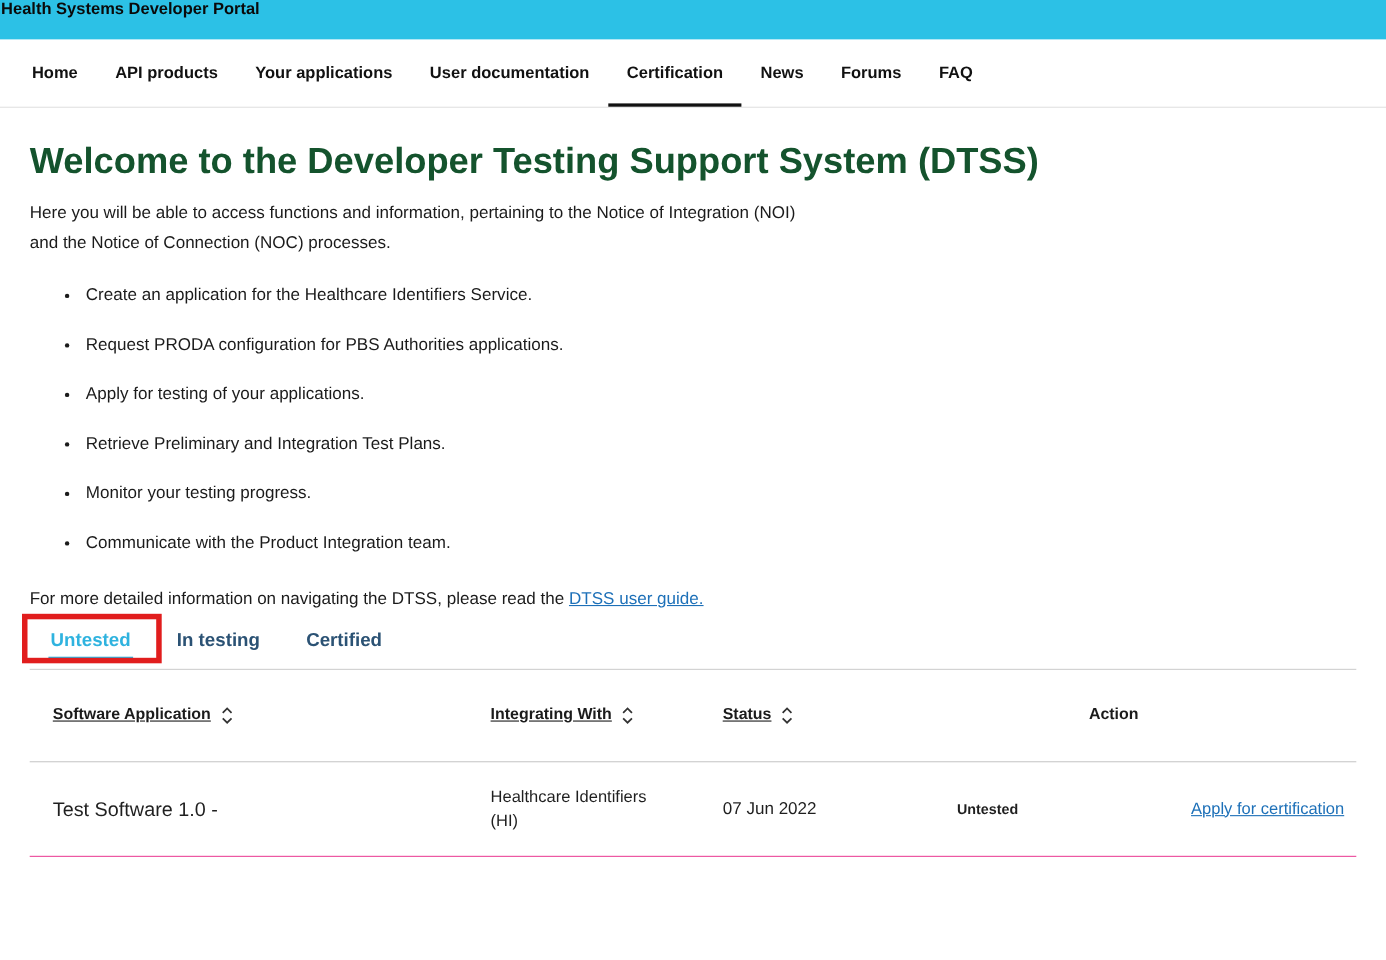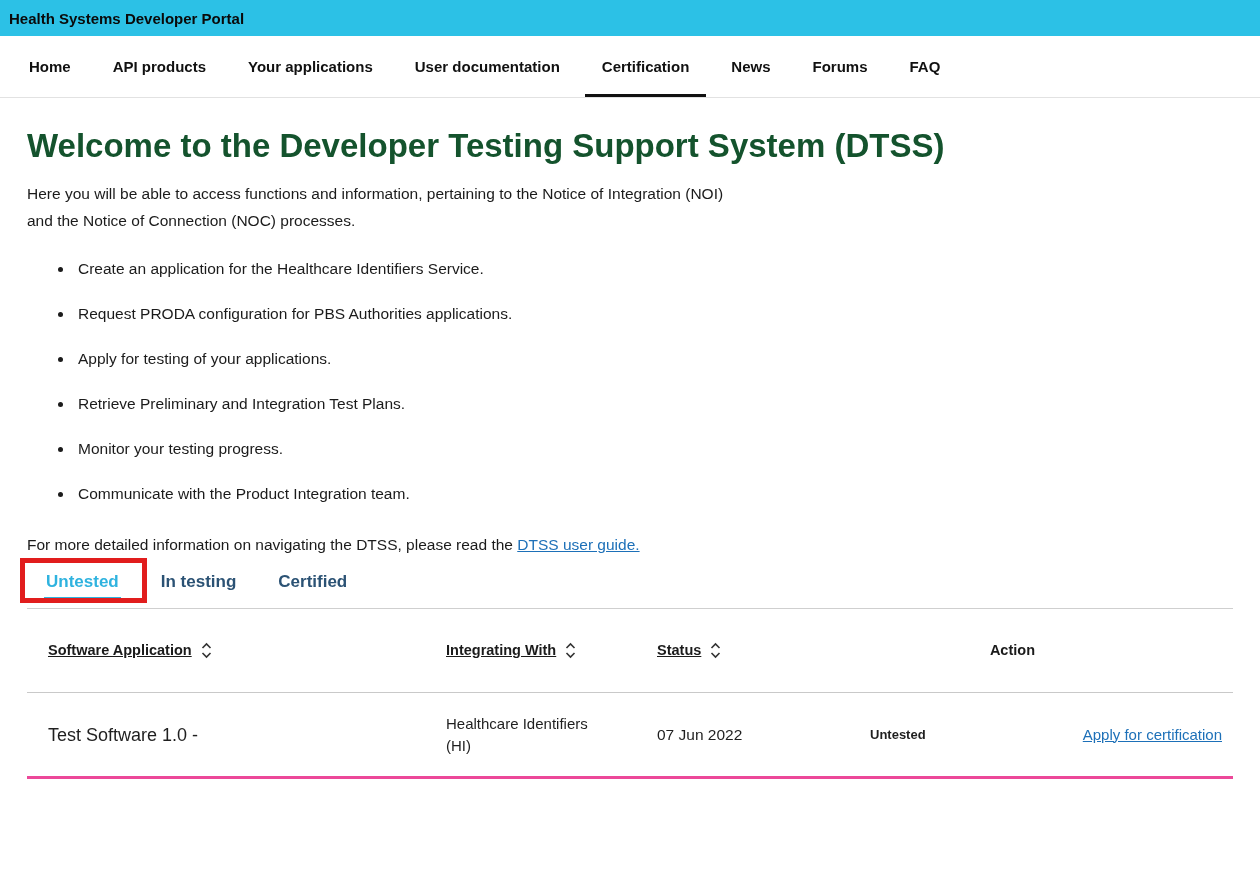--- a/index.html
+++ b/index.html
@@ -9,35 +9,35 @@
     background: #ffffff;
     color: #1b1b1b;
     position: relative;
   }
 
   
   .topbar {
     height: 36px;
     background: #2cc1e6;
     display: flex;
-    align-items: center;
-    padding-left: 9px;
+    align-items: flex-start;
+    padding-left: 1px;
   }
   .topbar .title {
     font-size: 15px;
     font-weight: 700;
     color: #0a0a0a;
   }
 
   
   .nav {
     height: 62px;
     display: flex;
     align-items: center;
-    gap: 38px;
+    gap: 30px;
     padding: 0 27px;
     border-bottom: 1px solid #e2e2e2;
     background: #ffffff;
   }
   .nav-item {
     font-size: 15px;
     font-weight: 700;
     color: #111;
     cursor: pointer;
     height: 100%;
@@ -170,21 +170,21 @@
   .th.action-col {
     justify-content: flex-end;
     padding-right: 11px;
     cursor: default;
   }
   .th.action-col .th-label { text-decoration: none; }
   .sort-icon { flex: 0 0 auto; display: inline-flex; }
 
   .itable-row {
     min-height: 86px;
-    border-bottom: 3px solid #ec4899;
+    border-bottom: 1px solid #ec4899;
   }
   .cell { padding-left: 27px; font-size: 15px; line-height: 22px; color: #1f1f1f; }
   .cell.sw-app { padding-left: 21px; font-size: 18px; }
   .cell.created { font-size: 15.5px; }
   .cell.status { font-size: 13px; font-weight: 700; }
   .cell.action-cell { text-align: right; padding-right: 11px; }
   .cell.action-cell a { font-size: 15px; }
   .cell.int-with { max-width: 190px; }
 </style>
 </head>

